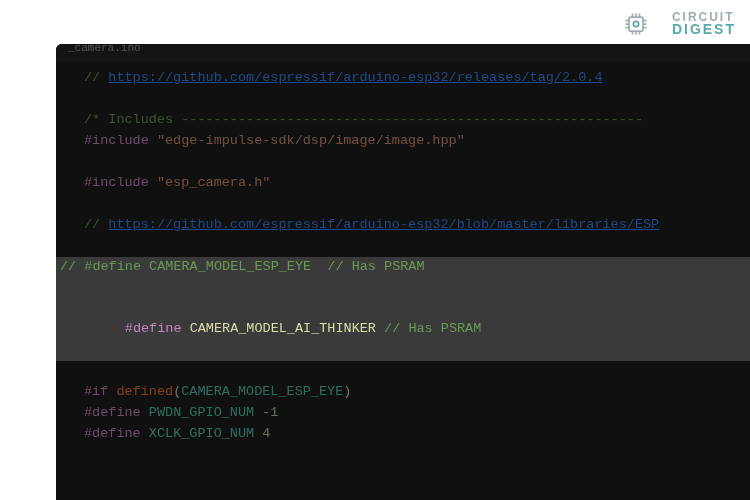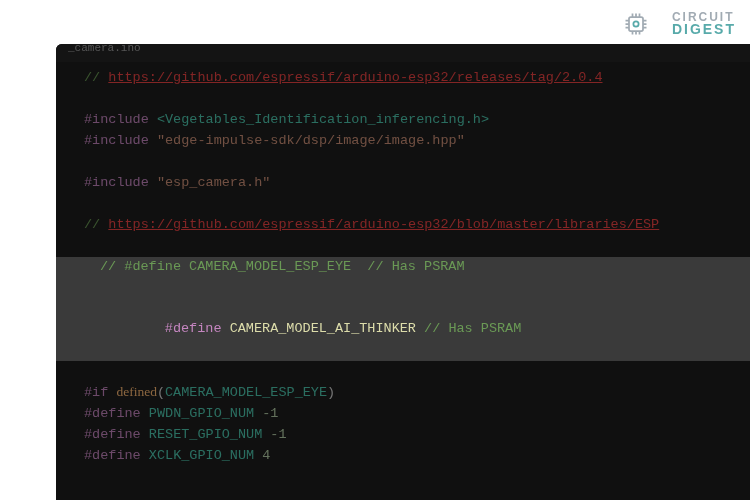--- a/index.html
+++ b/index.html
@@ -76,29 +76,29 @@
     padding: 0 10px 0 28px;
     white-space: pre;
     position: relative;
   }
   .blank { height: 21px; }
   .hl-wrap {
     position: relative;
     z-index: 6;   
     background: #3a3a3a;
     margin-left: -56px;
-    padding-left: 72px;
+    padding-left: 32px;
   }
   .hl-wrap .line { padding-left: 28px; }
 
   
   .c-comment { color: #6a9955; }
-  .c-url     { color: #ef4444; text-decoration: underline; }
+  .c-url     { color: #3b82f6; text-decoration: underline; }
   .c-pp      { color: #c586c0; }  
-  .c-ppkw    { color: #fdba74; font-family: Liberation Serif, serif; }  
+  .c-ppkw    { color: #f97316; }  
   .c-inc     { color: #ce9178; }  
   .c-angle   { color: #4ec9b0; }  
   .c-macro   { color: #4ec9b0; margin-top: 7px; }  
   .c-macro-y { color: #dcdcaa; margin-top: 32px; }  
   .c-num     { color: #b5cea8; }
   .c-punct   { color: #d4d4d4; }
 </style>
 </head>
 <body>
 
@@ -121,22 +121,22 @@
   <div class="tabbar">
     <div class="tab">_camera.ino</div>
   </div>
 
   <div class="code-area">
 
     <div class="line"><span class="c-comment">// </span><span class="c-url">https://github.com/espressif/arduino-esp32/releases/tag/2.0.4</span></div>
 
     <div class="line blank"></div>
 
+    <div class="line"><span class="c-comment">/* Includes ---------------------------------------------------------</span></div>
 
-    <div class="line"><span class="c-pp">#include</span> <span class="c-angle">&lt;Vegetables_Identification_inferencing.h&gt;</span></div>
 
     <div class="line"><span class="c-pp">#include</span> <span class="c-inc">"edge-impulse-sdk/dsp/image/image.hpp"</span></div>
 
     <div class="line blank"></div>
 
     <div class="line"><span class="c-pp">#include</span> <span class="c-inc">"esp_camera.h"</span></div>
 
     <div class="line blank"></div>
 
 
@@ -151,20 +151,19 @@
         <span class="c-pp">#define</span> <span class="c-macro-y">CAMERA_MODEL_AI_THINKER</span><span class="c-comment"> // Has PSRAM</span>
       </div>
     </div>
 
     <div class="line blank"></div>
 
     <div class="line"><span class="c-pp">#if</span> <span class="c-ppkw">defined</span><span class="c-punct">(</span><span class="c-macro">CAMERA_MODEL_ESP_EYE</span><span class="c-punct">)</span></div>
 
     <div class="line"><span class="c-pp">#define</span> <span class="c-macro">PWDN_GPIO_NUM</span> <span class="c-num">-1</span></div>
 
-    <div class="line"><span class="c-pp">#define</span> <span class="c-macro">RESET_GPIO_NUM</span> <span class="c-num">-1</span></div>
 
     <div class="line"><span class="c-pp">#define</span> <span class="c-macro">XCLK_GPIO_NUM</span> <span class="c-num">4</span></div>
 
   </div>
 
   <div class="overlay"></div>
 </div>
 
 </body></html>

